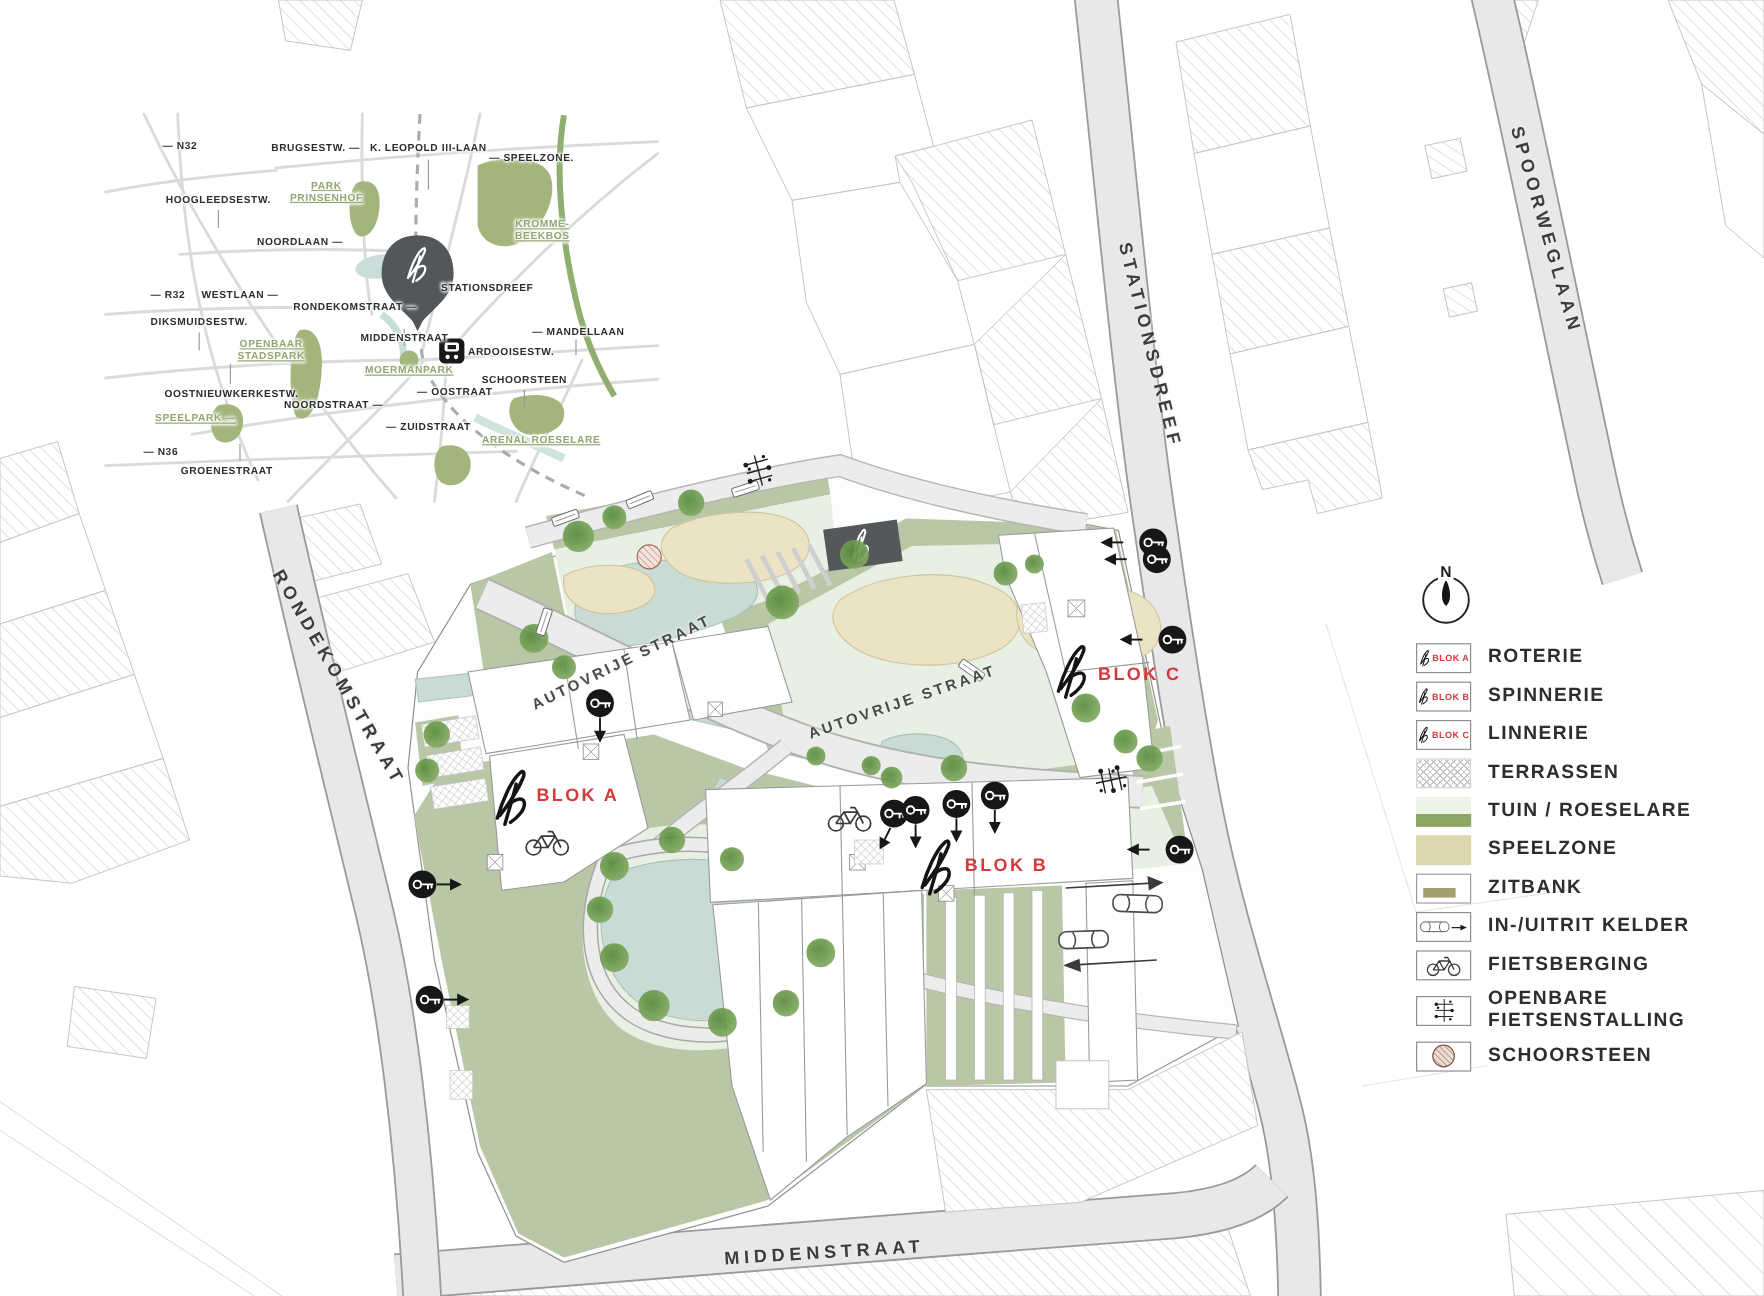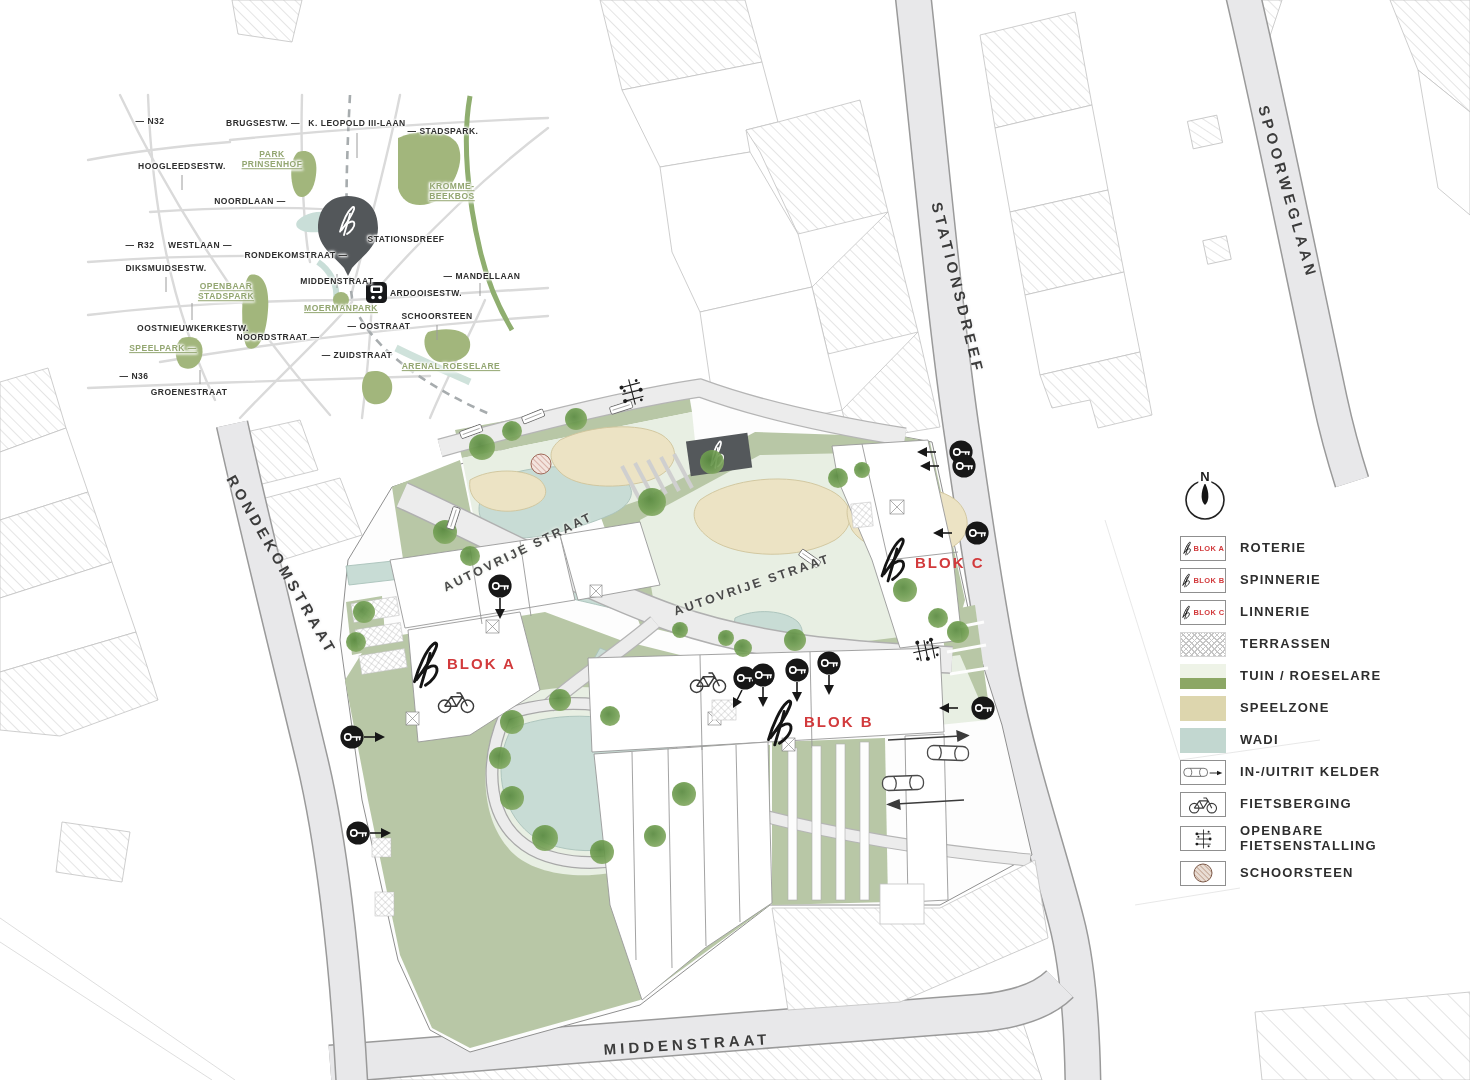--- a/index.html
+++ b/index.html
@@ -17,21 +17,21 @@
        letter-spacing:4px;font-size:15px;white-space:nowrap;
        text-shadow:0 0 3px #ededee,0 0 4px #ededee;}
   .street-lbl.small{font-size:12.5px;letter-spacing:2.5px;color:#4a4a4a;
        text-shadow:0 0 3px #eef2ea,0 0 4px #eef2ea;}
   .blok-lbl{position:absolute;transform:translate(0,-50%);font-weight:bold;color:#d23a3c;
        font-size:15px;letter-spacing:2px;white-space:nowrap;}
   
   #legend{position:absolute;left:1180px;top:536px;width:290px;}
   .legend-row{display:flex;align-items:center;margin-bottom:7px;min-height:25px;}
   .swatch{width:46px;height:25px;flex:0 0 46px;box-sizing:border-box;position:relative;}
-  .legend-label{margin-left:14px;font-size:13px;font-weight:bold;letter-spacing:1.2px;
+  .legend-label{margin-left:14px;font-size:16px;font-weight:bold;letter-spacing:1.2px;
        color:#2e2e2e;line-height:1.15;max-width:170px;}
   .sw-chip{background:#fff;border:1px solid #8f8f8f;display:flex;align-items:center;justify-content:center;gap:1px;}
   .sw-chip .chip-txt{color:#d23a3c;font-size:7.5px;font-weight:bold;letter-spacing:.4px;}
   .sw-terras{border:1px solid #d6d6d6;
       background-image:repeating-linear-gradient(45deg,#c6c6c6 0,#c6c6c6 1px,transparent 1px,transparent 4px),
                        repeating-linear-gradient(-45deg,#c6c6c6 0,#c6c6c6 1px,transparent 1px,transparent 4px);}
   .sw-tuin{background:linear-gradient(to bottom,#eef3e7 0 58%,#8ca765 58% 100%);}
   .sw-speel{background:#ddd6ae;}
   .sw-zit{background:#fff;border:1px solid #9d9d9d;}
   .sw-zit::after{content:"";position:absolute;left:5px;right:12px;bottom:4px;height:8px;background:#a49e6d;}
@@ -478,21 +478,21 @@
       <circle cx="7" cy="15.5" r="1.8" fill="#ffffff"></circle>
           <circle cx="14" cy="15.5" r="1.8" fill="#ffffff"></circle>
     </g>
   </g>
 </svg>
 
 <div>
   <span class="lbl" style="left:150px;top:122px">— N32</span>
   <span class="lbl" style="left:263px;top:124px">BRUGSESTW. —</span>
   <span class="lbl" style="left:357px;top:124px">K. LEOPOLD III-LAAN</span>
-  <span class="lbl" style="left:443px;top:132px">— STADSPARK.</span>
+  <span class="lbl" style="left:443px;top:132px">— SPEELZONE.</span>
   <span class="lbl" style="left:182px;top:167px">HOOGLEEDSESTW.</span>
   <span class="lbl green wrap" style="left:272px;top:160px;width:72px">PARK PRINSENHOF</span>
   <span class="lbl green wrap" style="left:452px;top:192px;width:66px">KROMME- BEEKBOS</span>
   <span class="lbl" style="left:250px;top:202px">NOORDLAAN —</span>
   <span class="lbl" style="left:406px;top:240px">STATIONSDREEF</span>
   <span class="lbl" style="left:140px;top:246px">— R32</span>
   <span class="lbl" style="left:200px;top:246px">WESTLAAN —</span>
   <span class="lbl" style="left:296px;top:256px">RONDEKOMSTRAAT —</span>
   <span class="lbl" style="left:166px;top:269px">DIKSMUIDSESTW.</span>
   <span class="lbl green wrap" style="left:226px;top:292px;width:84px">OPENBAAR STADSPARK</span>
@@ -565,22 +565,22 @@
   </div>
   <div class="legend-row">
     <div class="swatch sw-tuin"></div>
     <span class="legend-label">TUIN / ROESELARE</span>
   </div>
   <div class="legend-row">
     <div class="swatch sw-speel"></div>
     <span class="legend-label">SPEELZONE</span>
   </div>
   <div class="legend-row">
-    <div class="swatch sw-wadi"></div>
-    <span class="legend-label">WADI</span>
+    <div class="swatch sw-zit"></div>
+    <span class="legend-label">ZITBANK</span>
   </div>
   <div class="legend-row">
     <div class="swatch sw-icon">
       <svg width="40" height="18" viewBox="0 0 60 18">
         <use href="#car" x="0" y="0" width="38" height="16"></use>
         <line x1="40" y1="9" x2="54" y2="9" stroke="#1d1d1d" stroke-width="1.4"></line>
         <polygon points="59,9 51,5.5 51,12.5" fill="#1d1d1d"></polygon>
       </svg>
     </div>
     <span class="legend-label">IN-/UITRIT KELDER</span>

